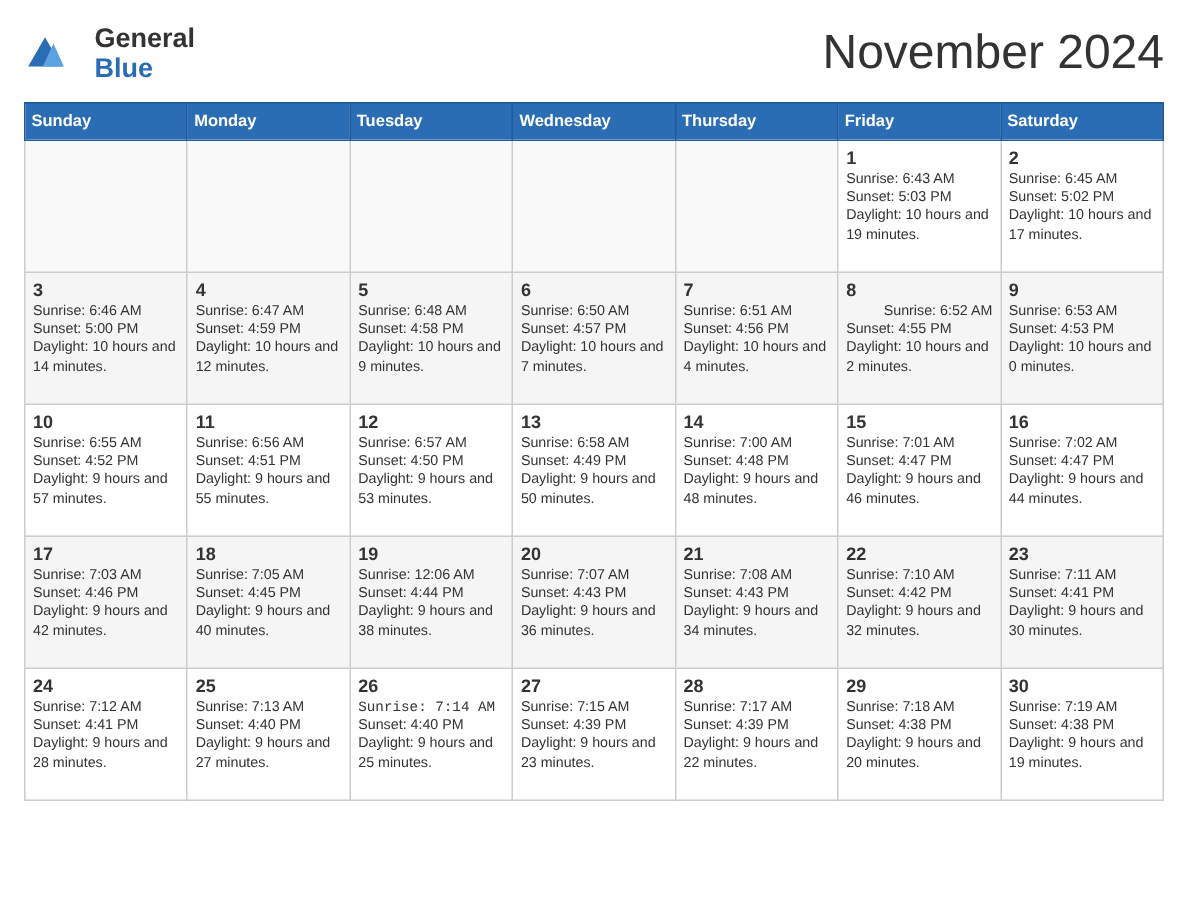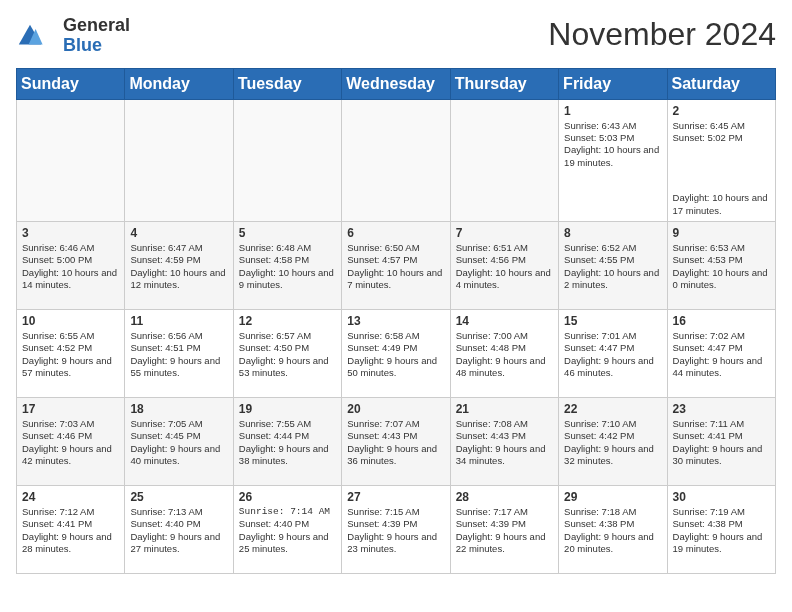--- a/index.html
+++ b/index.html
@@ -45,21 +45,21 @@
       color: #555;
     }
     .calendar {
       width: 100%;
       border-collapse: collapse;
       border: 1px solid #ccc;
     }
     .calendar th {
       background-color: #2a6db5;
       color: #fff;
-      font-size: 16px;
+      font-size: 11px;
       padding: 6px 4px;
       text-align: left;
       border: 1px solid #1f5a9a;
     }
     .calendar td {
       vertical-align: top;
       border: 1px solid #ccc;
       padding: 4px 5px;
       font-size: 9.5px;
       color: #333;
@@ -122,21 +122,21 @@
         <td>
           <span class="day-num">1</span>
           <span style="display: block; line-height: 1.3;">Sunrise: 6:43 AM</span>
           <span style="display: block; line-height: 1.3;">Sunset: 5:03 PM</span>
           <span style="display: block; line-height: 1.3;">Daylight: 10 hours and 19 minutes.</span>
         </td>
         <td>
           <span class="day-num">2</span>
           <span style="display: block; line-height: 1.3;">Sunrise: 6:45 AM</span>
           <span style="display: block; line-height: 1.3;">Sunset: 5:02 PM</span>
-          <span style="display: block; line-height: 1.3; margin-top: 48px;">Daylight: 10 hours and 17 minutes.</span>
+          <span style="display: block; line-height: 1.3;">Daylight: 10 hours and 17 minutes.</span>
         </td>
       </tr>
       <tr>
         <td>
           <span class="day-num">3</span>
           <span style="display: block; line-height: 1.3;">Sunrise: 6:46 AM</span>
           <span style="display: block; line-height: 1.3;">Sunset: 5:00 PM</span>
           <span style="display: block; line-height: 1.3;">Daylight: 10 hours and 14 minutes.</span>
         </td>
         <td>
@@ -158,21 +158,21 @@
           <span style="display: block; line-height: 1.3;">Daylight: 10 hours and 7 minutes.</span>
         </td>
         <td>
           <span class="day-num">7</span>
           <span style="display: block; line-height: 1.3;">Sunrise: 6:51 AM</span>
           <span style="display: block; line-height: 1.3;">Sunset: 4:56 PM</span>
           <span style="display: block; line-height: 1.3;">Daylight: 10 hours and 4 minutes.</span>
         </td>
         <td>
           <span class="day-num">8</span>
-          <span style="display: block; line-height: 1.3;">Sunrise: 6:52 AM</span>
+          <span style="display: block; line-height: 1.3; text-align: right;">Sunrise: 6:52 AM</span>
           <span style="display: block; line-height: 1.3;">Sunset: 4:55 PM</span>
           <span style="display: block; line-height: 1.3;">Daylight: 10 hours and 2 minutes.</span>
         </td>
         <td>
           <span class="day-num">9</span>
           <span style="display: block; line-height: 1.3;">Sunrise: 6:53 AM</span>
           <span style="display: block; line-height: 1.3;">Sunset: 4:53 PM</span>
           <span style="display: block; line-height: 1.3;">Daylight: 10 hours and 0 minutes.</span>
         </td>
       </tr>
@@ -228,21 +228,21 @@
           <span style="display: block; line-height: 1.3;">Daylight: 9 hours and 42 minutes.</span>
         </td>
         <td>
           <span class="day-num">18</span>
           <span style="display: block; line-height: 1.3;">Sunrise: 7:05 AM</span>
           <span style="display: block; line-height: 1.3;">Sunset: 4:45 PM</span>
           <span style="display: block; line-height: 1.3;">Daylight: 9 hours and 40 minutes.</span>
         </td>
         <td>
           <span class="day-num">19</span>
-          <span style="display: block; line-height: 1.3;">Sunrise: 7:55 AM</span>
+          <span style="display: block; line-height: 1.3;">Sunrise: 12:06 AM</span>
           <span style="display: block; line-height: 1.3;">Sunset: 4:44 PM</span>
           <span style="display: block; line-height: 1.3;">Daylight: 9 hours and 38 minutes.</span>
         </td>
         <td>
           <span class="day-num">20</span>
           <span style="display: block; line-height: 1.3;">Sunrise: 7:07 AM</span>
           <span style="display: block; line-height: 1.3;">Sunset: 4:43 PM</span>
           <span style="display: block; line-height: 1.3;">Daylight: 9 hours and 36 minutes.</span>
         </td>
         <td>

